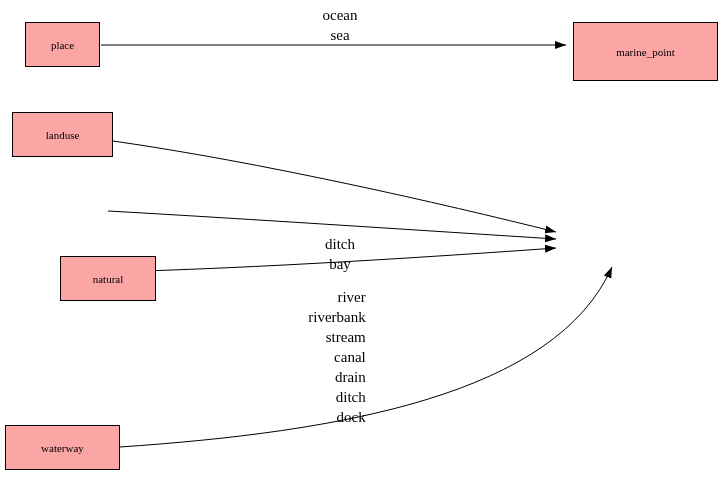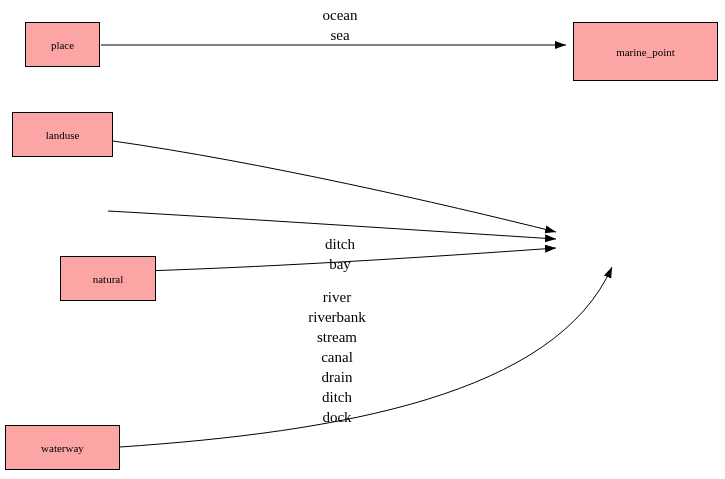--- a/index.html
+++ b/index.html
@@ -53,21 +53,21 @@
     #node-landuse       { left: 12px;  top: 112px; width: 101px; height: 45px; align-items: center; }
     #node-leisure       { left: 17px;  top: 186px; width: 91px;  height: 45px; }
     #node-natural       { left: 14px;  top: 256px; width: 96px;  height: 45px; margin-left: 46px; }
     #node-waterway      { left: 5px;   top: 425px; width: 115px; height: 45px; }
     #node-water-polygon { left: 558px; top: 219px; width: 154px; height: 45px; }
     
     #label-ocean-sea     { left: 340px; top: 5px;   }
     #label-reservoir     { left: 337px; top: 110px; }
     #label-swimming-pool { left: 337px; top: 199px; }
     #label-water-bay     { left: 340px; top: 234px; }
-    #label-river-group   { left: 337px; top: 287px; }
+    #label-river-group   { left: 337px; top: 287px; text-align: right; }
   </style>
 </head>
 <body>
 
 <div id="canvas">
 
   <svg class="edges-layer" width="725" height="479" viewBox="0 0 725 479" xmlns="http://www.w3.org/2000/svg">
     <defs>
       <marker id="arrow" markerUnits="userSpaceOnUse" markerWidth="12" markerHeight="10" refX="11" refY="5" orient="auto">
         <path d="M0,1 L11,5 L0,9 z" fill="#000000"></path>

